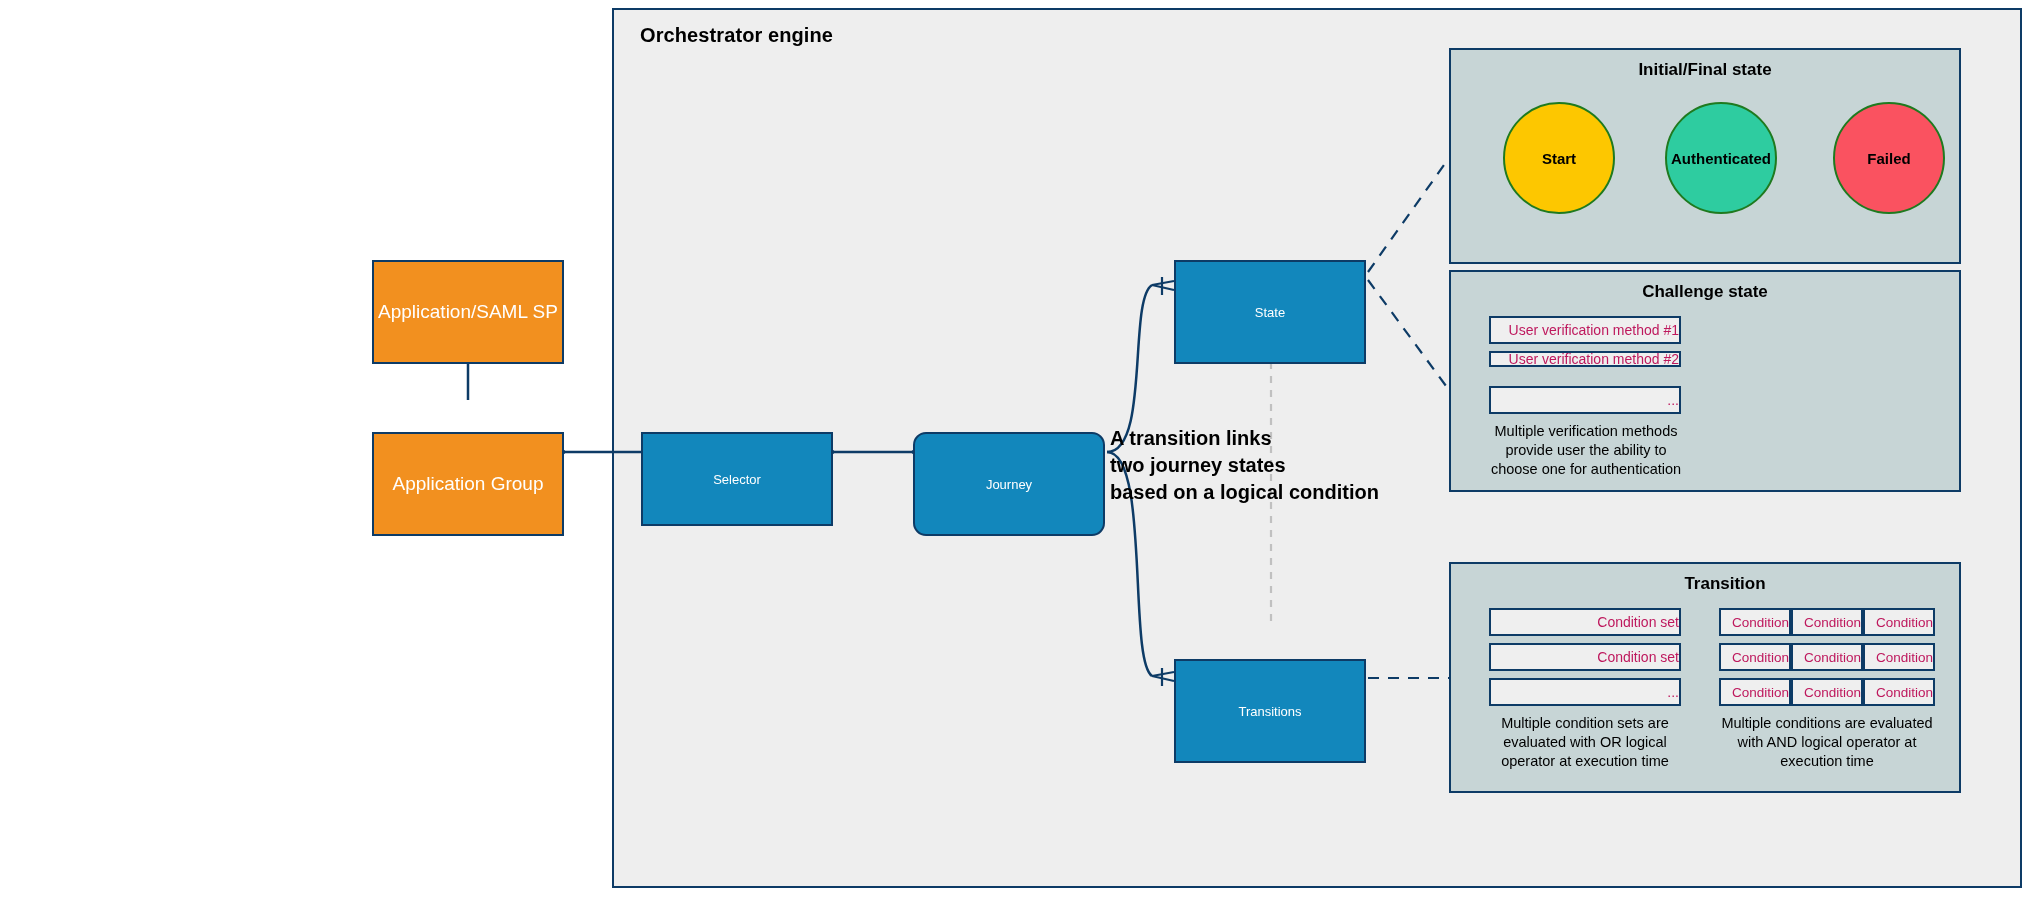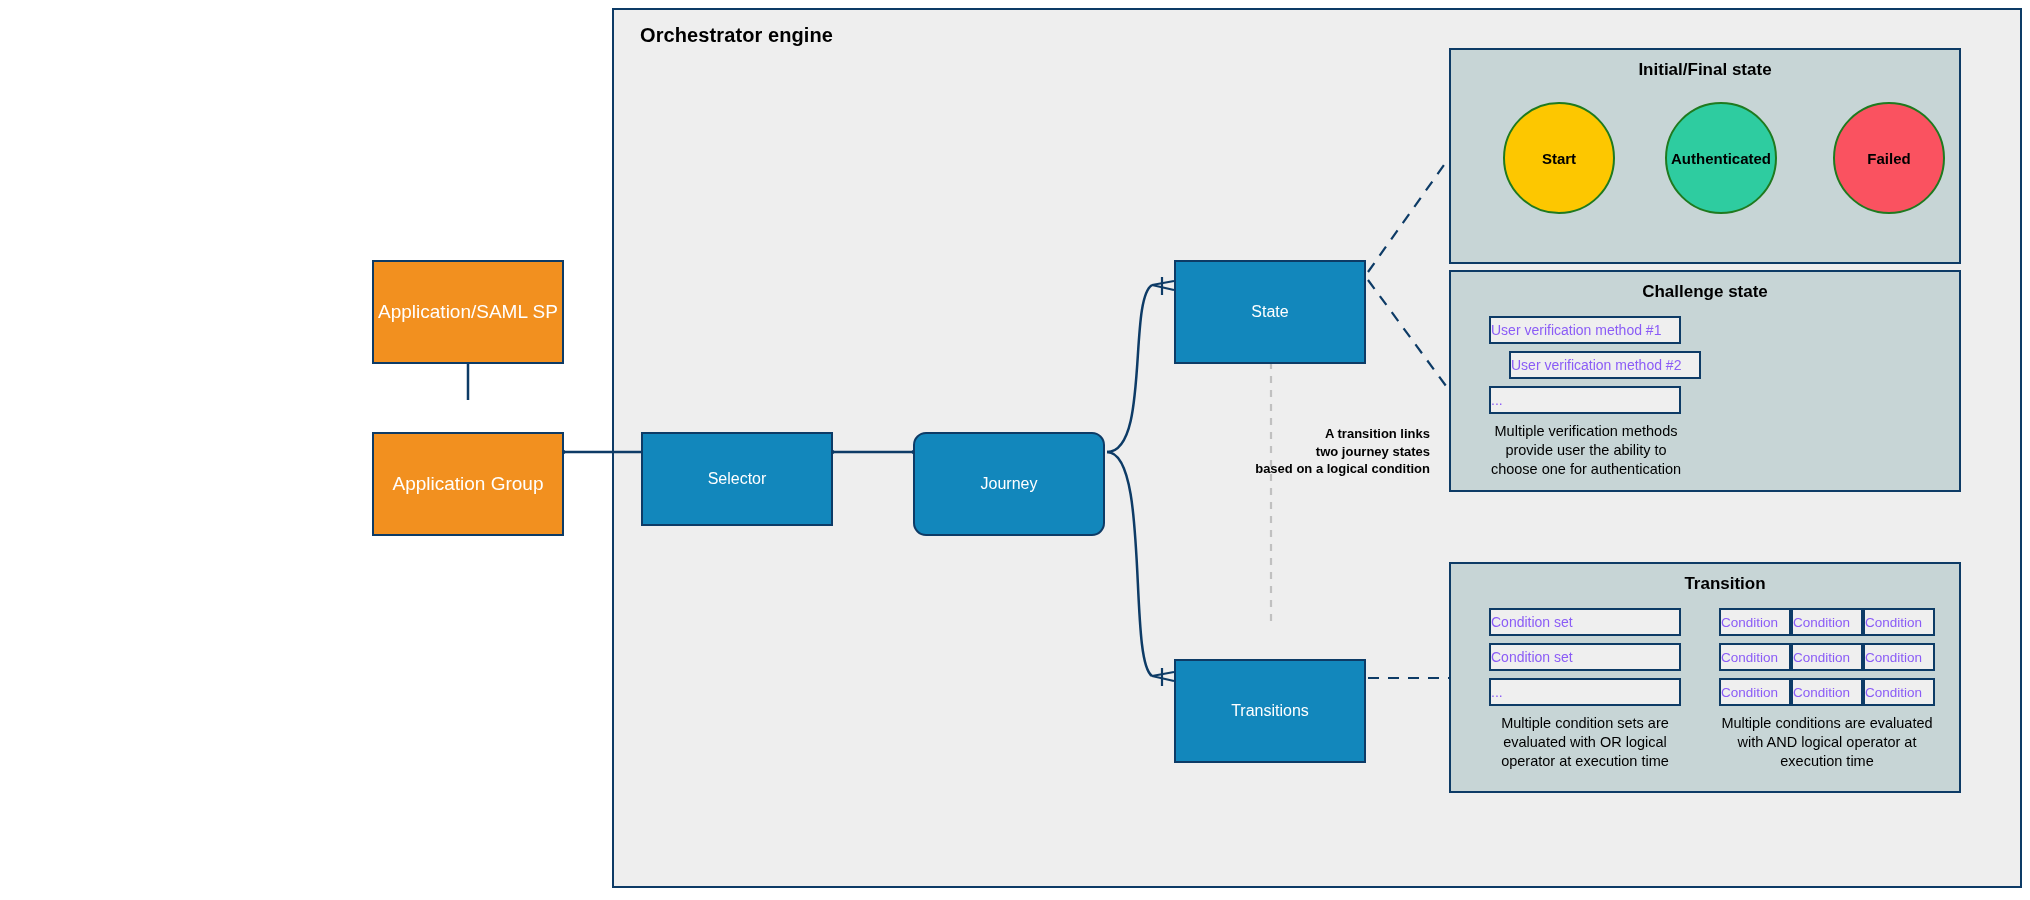--- a/index.html
+++ b/index.html
@@ -18,45 +18,45 @@
                 background:#eeeeee;border:2px solid #0d3b66;box-sizing:border-box;}
   #orchestrator-title{position:absolute;left:640px;top:24px;font-size:20px;font-weight:bold;
                       color:#000;letter-spacing:0.1px;}
 
   
   .orange{background:#f2901f;color:#ffffff;font-size:19px;}
   #app-saml{left:372px;top:228px;width:192px;height:104px;}
   #app-group{left:372px;top:400px;width:192px;height:104px;}
 
   
-  .blue{background:#1287bc;color:#ffffff;font-size:16px;}
+  .blue{background:#1287bc;color:#ffffff;font-size:13px;}
   #selector{left:641px;top:400px;width:192px;height:94px;}
   #journey{left:913px;top:400px;width:192px;height:104px;border-radius:13px;}
   #state{left:1174px;top:228px;width:192px;height:104px;}
   #transitions{left:1174px;top:627px;width:192px;height:104px;}
 
   
-  #center-note{position:absolute;left:1110px;top:425px;width:320px;text-align:right;
-               font-size:13px;font-weight:bold;color:#000;line-height:1.35;}
+  #center-note{position:absolute;left:1110px;top:425px;width:320px;text-align:left;
+               font-size:20px;font-weight:bold;color:#000;line-height:1.35;}
 
   
   .panel{position:absolute;box-sizing:border-box;background:#c7d5d6;border:2px solid #0d3b66;}
   .panel-title{position:absolute;left:0;right:0;text-align:center;font-size:17px;
                font-weight:bold;color:#000;}
   #panel-initial{left:1449px;top:48px;width:512px;height:216px;}
   #panel-challenge{left:1449px;top:270px;width:512px;height:222px;}
   #panel-transition{left:1449px;top:562px;width:512px;height:231px;}
 
   .circle{position:absolute;border-radius:50%;border:2px solid #1f7a1f;
           display:flex;align-items:center;justify-content:center;
           font-size:15px;font-weight:bold;color:#000;text-align:center;}
 
   .chip{position:absolute;box-sizing:border-box;background:#efefef;
-        border:2px solid #0d3b66;display:flex;align-items:center;justify-content:flex-start;
-        font-size:14px;color:#8b5cf6;}
+        border:2px solid #0d3b66;display:flex;align-items:center;justify-content:flex-end;
+        font-size:14px;color:#be185d;}
   .chip.small{font-size:13.5px;}
 
   .caption{position:absolute;text-align:center;font-size:14.5px;color:#000;line-height:1.3;}
 </style>
 </head>
 <body>
 
 <div id="stage">
 
   <div id="orchestrator"></div>
@@ -159,21 +159,21 @@
       <span>Failed</span>
     </div>
   </div>
 
   <div class="panel" id="panel-challenge">
     <div class="panel-title" style="top:10px;">Challenge state</div>
 
     <div class="chip" style="left:38px;top:44px;width:192px;height:28px;">
       <span>User verification method #1</span>
     </div>
-    <div class="chip" style="left:38px;top:79px;width:192px;height:28px;margin-left:20px;">
+    <div class="chip" style="left:38px;top:79px;width:192px;height:16px;">
       <span>User verification method #2</span>
     </div>
     <div class="chip" style="left:38px;top:114px;width:192px;height:28px;">
       <span>...</span>
     </div>
 
     <div class="caption" style="left:20px;top:150px;width:230px;">Multiple verification methods<br>provide user the ability to<br>choose one for authentication</div>
   </div>
 
   <div class="panel" id="panel-transition">

